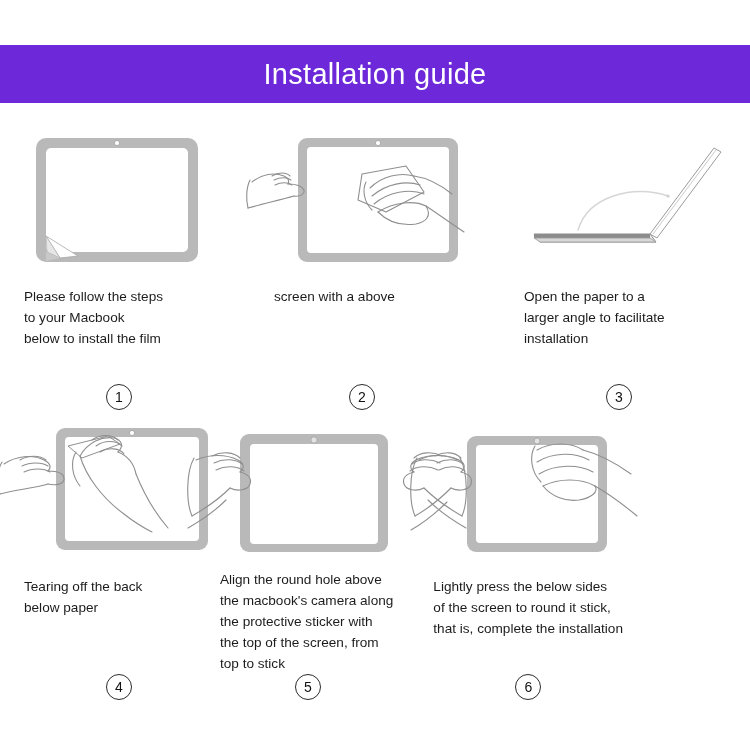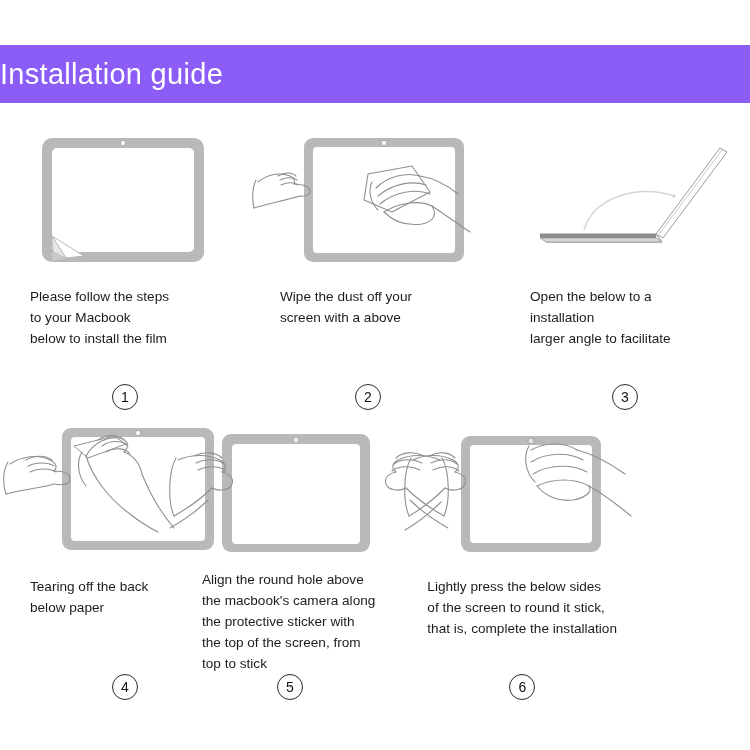--- a/index.html
+++ b/index.html
@@ -16,23 +16,24 @@
     position: relative;
   }
 
   
   .header-banner {
     position: absolute;
     left: 0;
     top: 45px;
     width: 750px;
     height: 58px;
-    background: #8b5cf6;
+    background: #6d28d9;
     display: flex;
     align-items: center;
+    justify-content: center;
   }
   .header-title {
     color: #ffffff;
     font-size: 29px;
     font-weight: 400;
     letter-spacing: 0.3px;
     line-height: 1;
   }
 
   
@@ -40,21 +41,21 @@
     position: absolute;
     left: 0;
     top: 120px;
     width: 750px;
     display: flex;
     flex-wrap: wrap;
   }
   .step-cell {
     width: 250px;
     box-sizing: border-box;
-    padding: 0 22px;
+    padding: 0 16px;
     display: flex;
     flex-direction: column;
     align-items: stretch;
   }
   .step-row-1 .step-cell { height: 290px; }
   .step-row-2 .step-cell { height: 290px; }
 
   .step-figure {
     height: 140px;
     position: relative;
@@ -162,21 +163,20 @@
             <path d="M108 74 C 122 62, 144 58, 158 64"></path>
             <path d="M112 82 C 128 72, 148 70, 160 76"></path>
             <path d="M148 46 C 162 48, 176 56, 186 64"></path>
             <path d="M160 76 C 172 84, 186 94, 198 102"></path>
             <path d="M112 82 C 122 92, 136 96, 150 94 C 160 92, 166 86, 160 76"></path>
             <path d="M100 52 C 96 60, 98 72, 106 80"></path>
           </g>
         </svg>
       </div>
       <div class="step-caption">
-        <span class="cap-line">Wipe the dust off your</span>
         <span class="cap-line">screen with a above</span>
       </div>
       <div class="step-badge-wrap">
         <div class="step-badge">2</div>
       </div>
     </div>
 
     <div class="step-cell col-3">
       <div class="step-figure">
         <svg width="230" height="140" viewBox="0 0 230 140">
@@ -186,23 +186,23 @@
           <path d="M18 108 L134 108 L140 112 L24 112 Z" fill="#d8d8d8" stroke="#9a9a9a" stroke-width="0.8"></path>
 
           <path d="M134 104 L198 18 L205 22 L141 108 Z" fill="#ffffff" stroke="#9b9b9b" stroke-width="1"></path>
           <path d="M137 104 L200 20" stroke="#bdbdbd" stroke-width="0.8" fill="none"></path>
 
           <path d="M62 100 C 72 66, 118 54, 152 66" fill="none" stroke="#d6d6d6" stroke-width="1.4" stroke-linecap="round"></path>
           <circle cx="152" cy="66" r="1.6" fill="#cfcfcf"></circle>
         </svg>
       </div>
       <div class="step-caption">
-        <span class="cap-line">Open the below to a</span>
+        <span class="cap-line">Open the paper to a</span>
+        <span class="cap-line">larger angle to facilitate</span>
         <span class="cap-line">installation</span>
-        <span class="cap-line">larger angle to facilitate</span>
       </div>
       <div class="step-badge-wrap">
         <div class="step-badge">3</div>
       </div>
     </div>
   </div>
 
   <div class="step-row-2 row2" style="display:flex; width:639px;align-items:center;">
 
     <div class="step-cell col-1">

